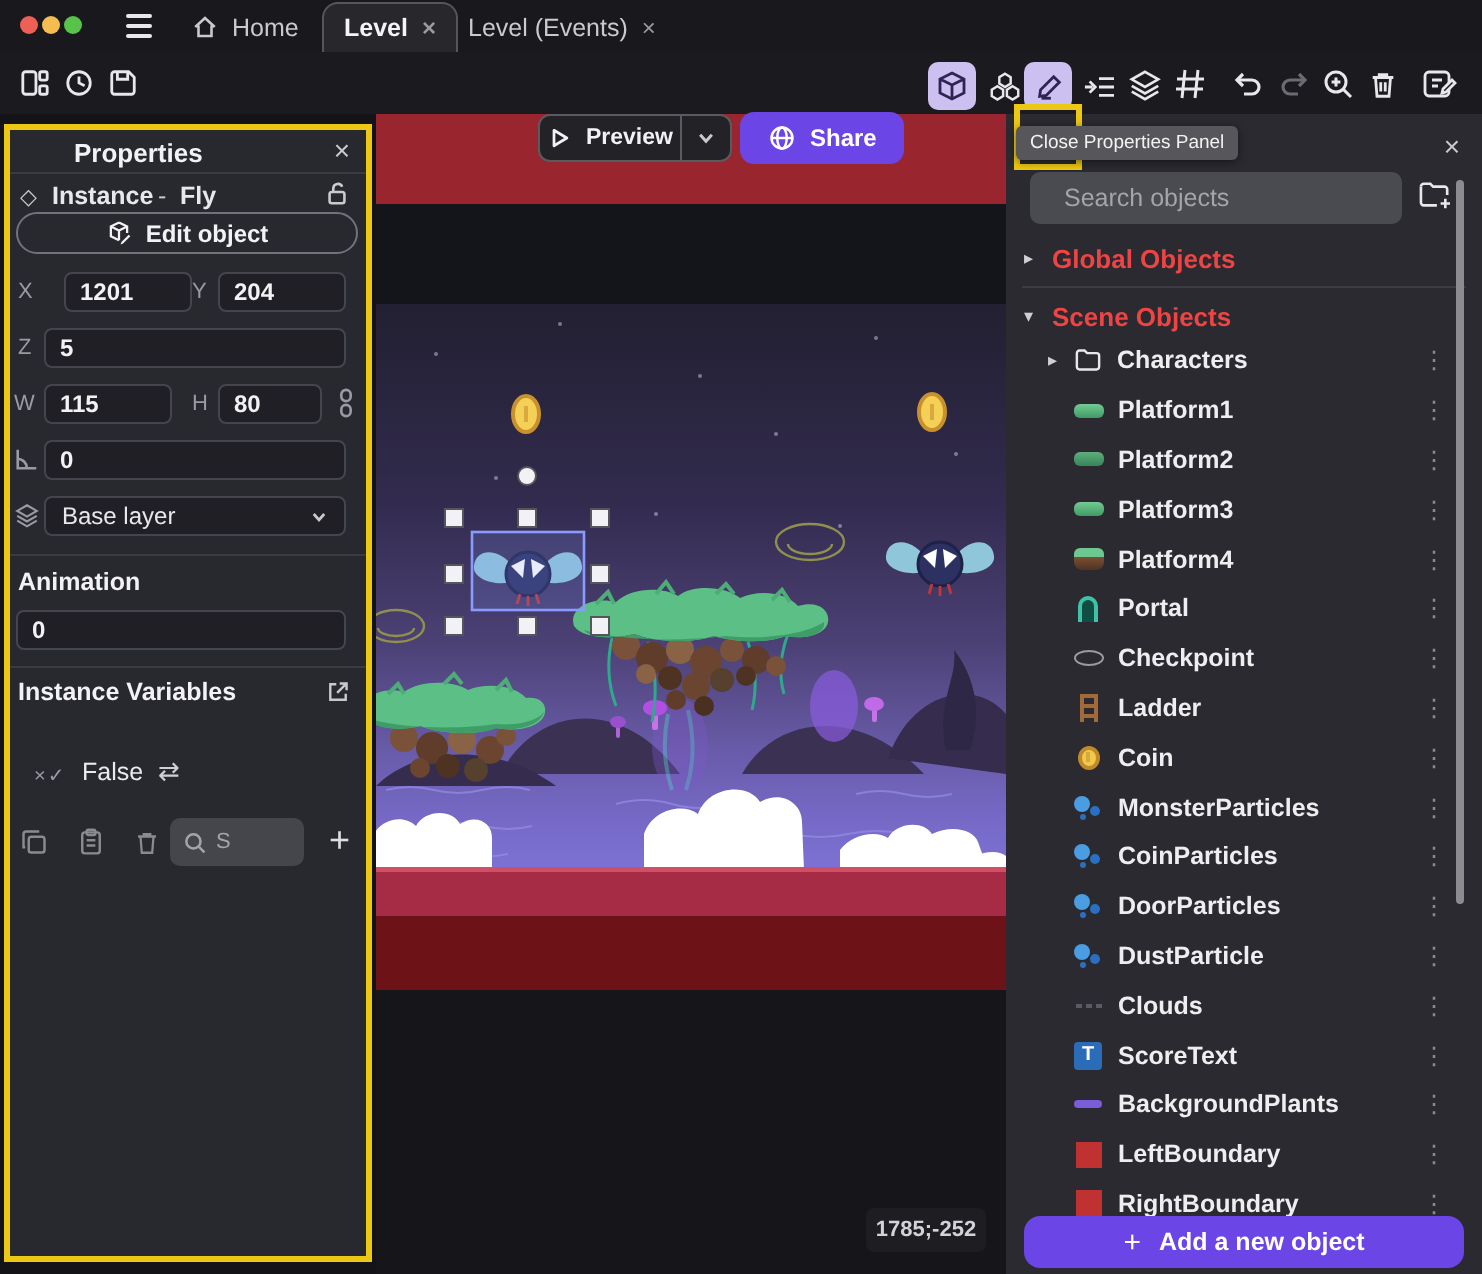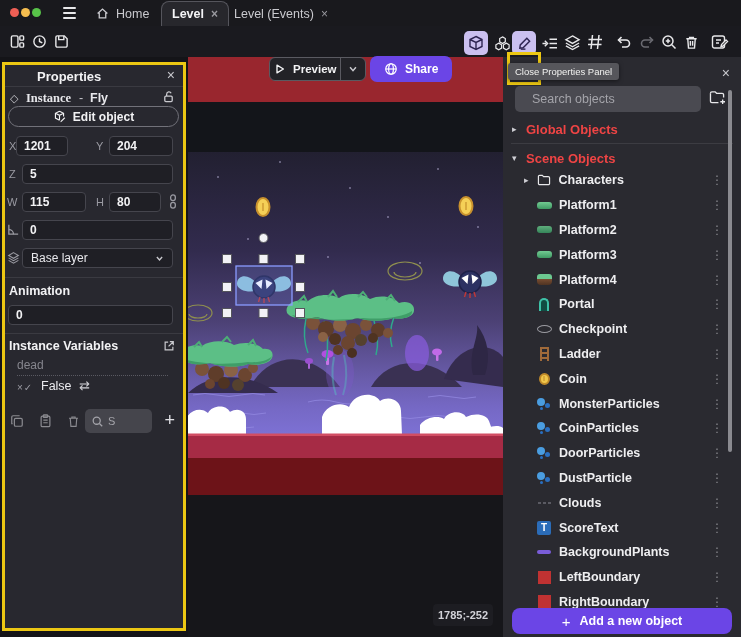--- a/index.html
+++ b/index.html
@@ -388,40 +388,40 @@
     <div class="ylbox"></div>
   </div>
 
   <div class="propwrap">
     <div class="prop">
       <div class="phead">Properties</div>
       <span class="pclose" style="position:absolute;right:8px;top:2px;">×</span>
       <div class="hdiv" style="top:21px;"></div>
 
       <span class="pic" style="left:5px;top:27px;font-size:11px;color:#c9c9ce;">◇</span>
-      <span style="position:absolute;left:21px;top:26px;font-size:12.5px;font-weight:700;font-family:Liberation Serif, serif;">Instance</span>
+      <span style="position:absolute;left:21px;top:26px;font-size:12.5px;font-weight:700;">Instance</span>
       <span style="position:absolute;left:74px;top:26px;font-size:12.5px;color:#c9c9ce;">-</span>
       <span style="position:absolute;left:85px;top:26px;font-size:12.5px;font-weight:700;">Fly</span>
       <span class="pic" style="right:8px;top:25px;">
         <svg width="13" height="13" viewBox="0 0 14 14" fill="none" stroke="#c9c9ce" stroke-width="1.4">
             <rect x="3" y="6.5" width="8" height="6" rx="1.2"></rect>
             <path d="M5,6.5 L5,4.5 A2.5,2.5 0 0 1 9.8,3.6"></path>
           </svg>
       </span>
 
       <button class="editbtn">
         <svg width="13" height="13" viewBox="0 0 16 16" fill="none" stroke="#f2f2f4" stroke-width="1.4">
             <path d="M8,1.5 L13,4 L13,8 M8,1.5 L3,4 L3,10 L8,12.5 M3,4 L8,6.5 L13,4 M8,6.5 L8,12.5"></path>
             <path d="M9.5,13.5 L14,9 L15,10 L10.5,14.5 L9,15 Z" fill="#f2f2f4" stroke="none"></path>
           </svg>
         <span>Edit object</span>
       </button>
 
       <span class="plabel" style="left:4px;top:75px;">X</span>
-      <input class="pinput" style="left: 11px; top: 71px; width: 52px;" value="1201">
+      <input class="pinput" style="left: 27px; top: 71px; width: 64px;" value="1201">
       <span class="plabel" style="left:91px;top:75px;">Y</span>
       <input class="pinput" style="left: 104px; top: 71px; width: 64px;" value="204">
 
       <span class="plabel" style="left:4px;top:103px;">Z</span>
       <input class="pinput" style="left: 17px; top: 99px; width: 151px;" value="5">
 
       <span class="plabel" style="left:2px;top:131px;">W</span>
       <input class="pinput" style="left: 17px; top: 127px; width: 64px;" value="115">
       <span class="plabel" style="left:91px;top:131px;">H</span>
       <input class="pinput" style="left: 104px; top: 127px; width: 52px;" value="80">
@@ -460,21 +460,20 @@
 
       <div class="hdiv" style="top:268px;"></div>
       <div class="sect" style="left:4px;top:274px;">Instance Variables</div>
       <span class="pic" style="right:8px;top:275px;">
         <svg width="12" height="12" viewBox="0 0 14 14" fill="none" stroke="#c9c9ce" stroke-width="1.4">
             <path d="M6,2.5 L2.5,2.5 L2.5,11.5 L11.5,11.5 L11.5,8"></path>
             <path d="M8,2 L12,2 L12,6 M12,2 L6.5,7.5"></path>
           </svg>
       </span>
 
-      <div class="varname">dead</div>
       <span style="position:absolute;left:12px;top:317px;font-size:10px;color:#9a9aa2;letter-spacing:1px;">×✓</span>
       <span style="position:absolute;left:36px;top:314px;font-size:12.5px;font-weight:400;color:#eaeaee;">False</span>
       <span style="position:absolute;left:74px;top:313px;font-size:13px;color:#cfcfd4;">⇄</span>
 
       <span class="pic" style="left:4px;top:348px;width:16px;height:16px;">
         <svg width="14" height="14" viewBox="0 0 16 16" fill="none" stroke="#8a8a90" stroke-width="1.4">
             <rect x="5" y="5" width="9" height="9" rx="1.5"></rect>
             <path d="M3,11 L2,11 A0,0 0 0 1 2,11 L2,3.5 A1.5,1.5 0 0 1 3.5,2 L11,2"></path>
           </svg>
       </span>

